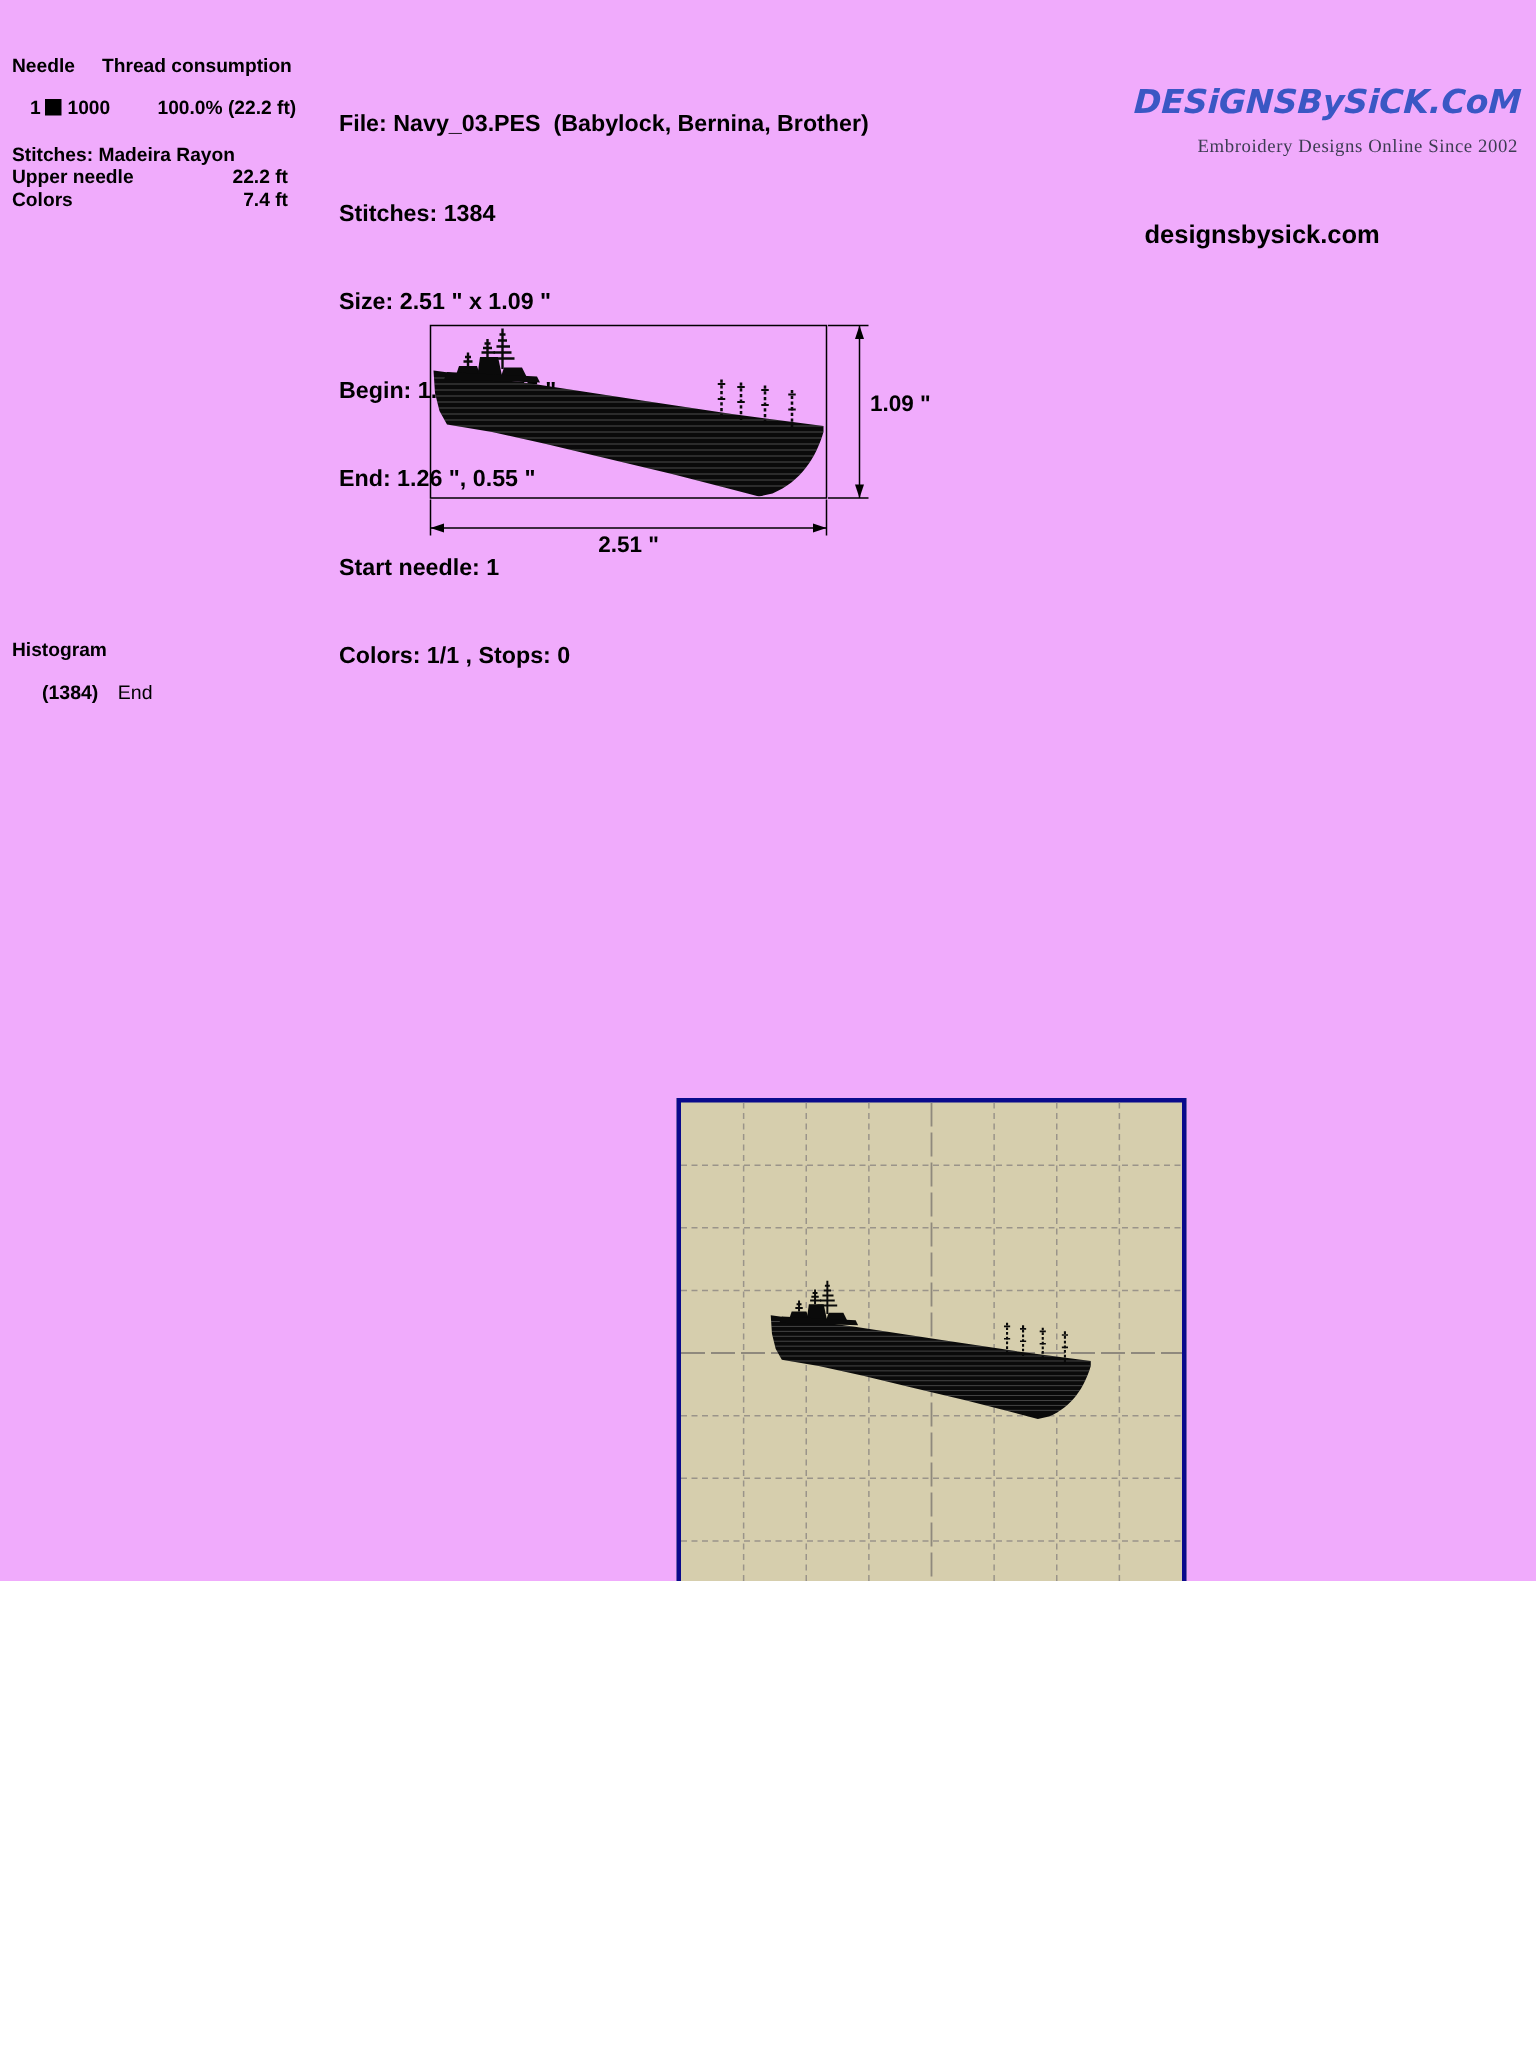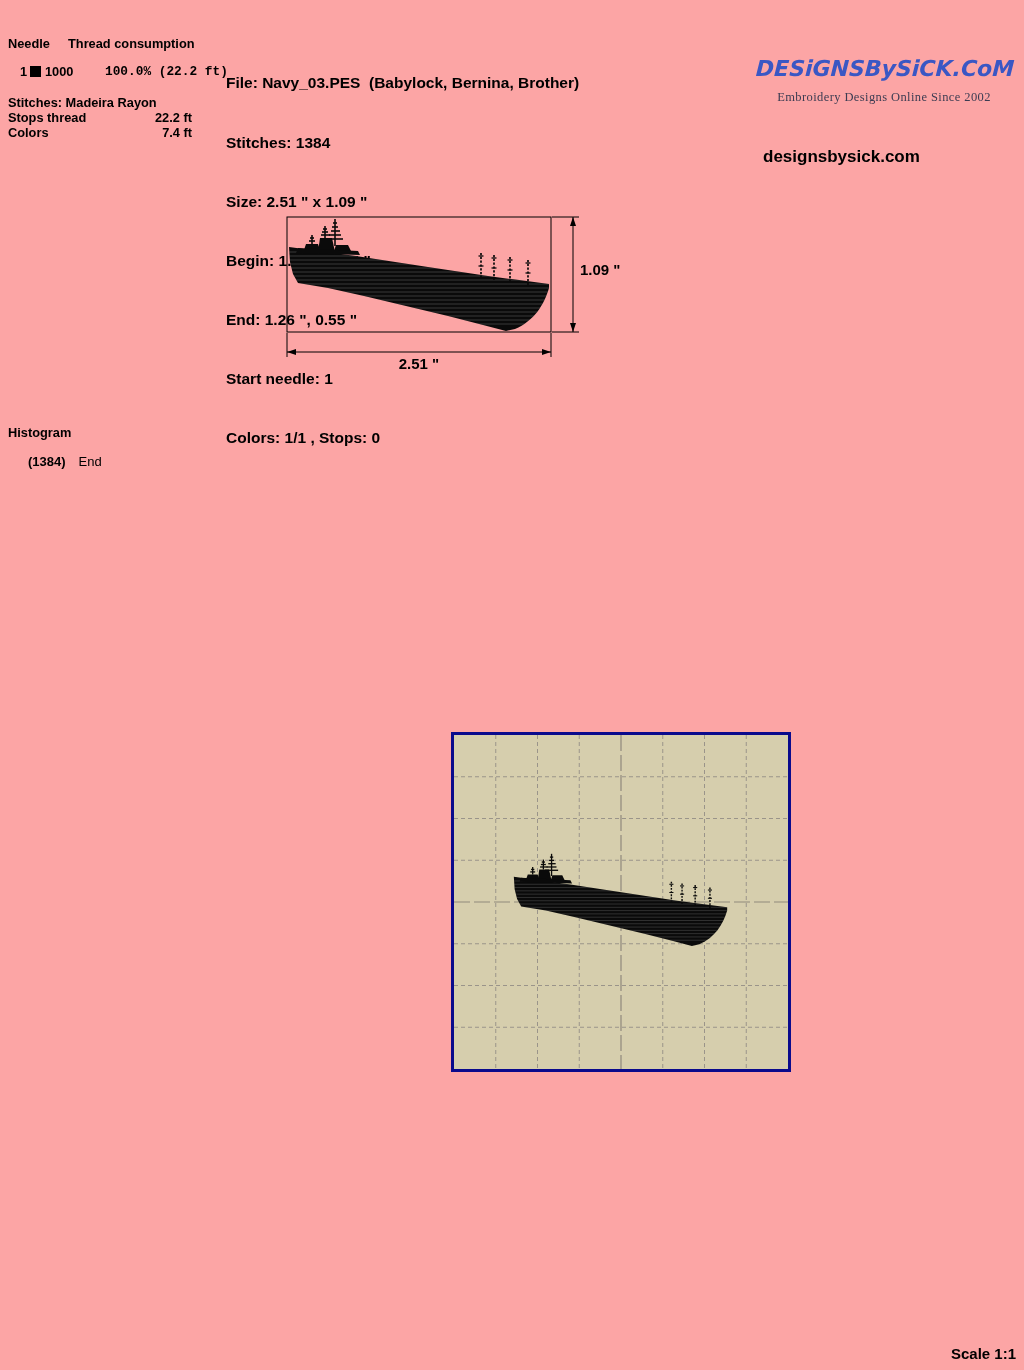--- a/index.html
+++ b/index.html
@@ -1,29 +1,29 @@
 <!DOCTYPE html>
 <html><head>
 <meta charset="utf-8">
 <style>
   html,body{margin:0;padding:0;background:#fff;}
-  #page{position:relative;width:1024px;height:1370px;background:#fca5a5;overflow:hidden;
+  #page{position:relative;width:1024px;height:1054px;background:#f0abfc;overflow:hidden;
         font-family:"Liberation Sans","DejaVu Sans",sans-serif;color:#000;}
   .abs{position:absolute;}
   
   .tp{font-size:12.8px;font-weight:bold;white-space:nowrap;}
   .swatch{width:11px;height:11px;background:#000;display:inline-block;}
   .catrow{width:184px;display:flex;justify-content:space-between;}
   
   #file-info{left:226px;top:34px;font-size:15.5px;font-weight:bold;line-height:19.7px;white-space:pre;}
   
   #logo{left:756px;top:56px;width:256px;text-align:center;
         font-family:"DejaVu Sans",sans-serif;font-weight:bold;font-style:italic;
         font-size:22px;color:#3a57c4;letter-spacing:0px;transform:skewX(-3deg);white-space:nowrap;}
-  #tagline{left:756px;top:90px;width:256px;text-align:center;
+  #tagline{left:756px;top:90px;width:256px;text-align:right;
            font-family:"Liberation Serif","DejaVu Serif",serif;font-size:12.5px;color:#3c3c52;
            letter-spacing:.4px;white-space:nowrap;}
   #website{left:763px;top:147px;font-size:17px;font-weight:bold;}
   
   #dim-svg{left:270px;top:205px;}
   .dimlabel{font-size:15px;font-weight:bold;white-space:nowrap;}
   #dim-h-label{left:580px;top:261px;}
   #dim-w-label{left:287px;top:355px;width:264px;text-align:center;}
   
   #histo-title{left:8px;top:425px;font-size:12.8px;font-weight:bold;}
@@ -39,25 +39,25 @@
 <body>
 
 <div id="page">
 
   <div class="abs tp" style="left:8px;top:36px;">Needle</div>
   <div class="abs tp" style="left:68px;top:36px;">Thread consumption</div>
 
   <div class="abs tp" style="left:20px;top:64px;">1</div>
   <div class="abs swatch" style="left:30px;top:66px;"></div>
   <div class="abs tp" style="left:45px;top:64px;">1000</div>
-  <div class="abs tp" style="left:105px;top:64px;font-family:Liberation Mono, monospace;">100.0% (22.2 ft)</div>
+  <div class="abs tp" style="left:105px;top:64px;">100.0% (22.2 ft)</div>
 
   <div class="abs tp" style="left:8px;top:95px;">Stitches: Madeira Rayon</div>
   <div class="abs tp catrow" style="left:8px;top:110px;">
-    <span>Stops thread</span>
+    <span>Upper needle</span>
     <span>22.2 ft</span>
   </div>
   <div class="abs tp catrow" style="left:8px;top:125px;">
     <span>Colors</span>
     <span>7.4 ft</span>
   </div>
 
   <div class="abs" id="file-info">
     <div>File: Navy_03.PES  (Babylock, Bernina, Brother)</div>
     <div>Stitches: 1384</div>

